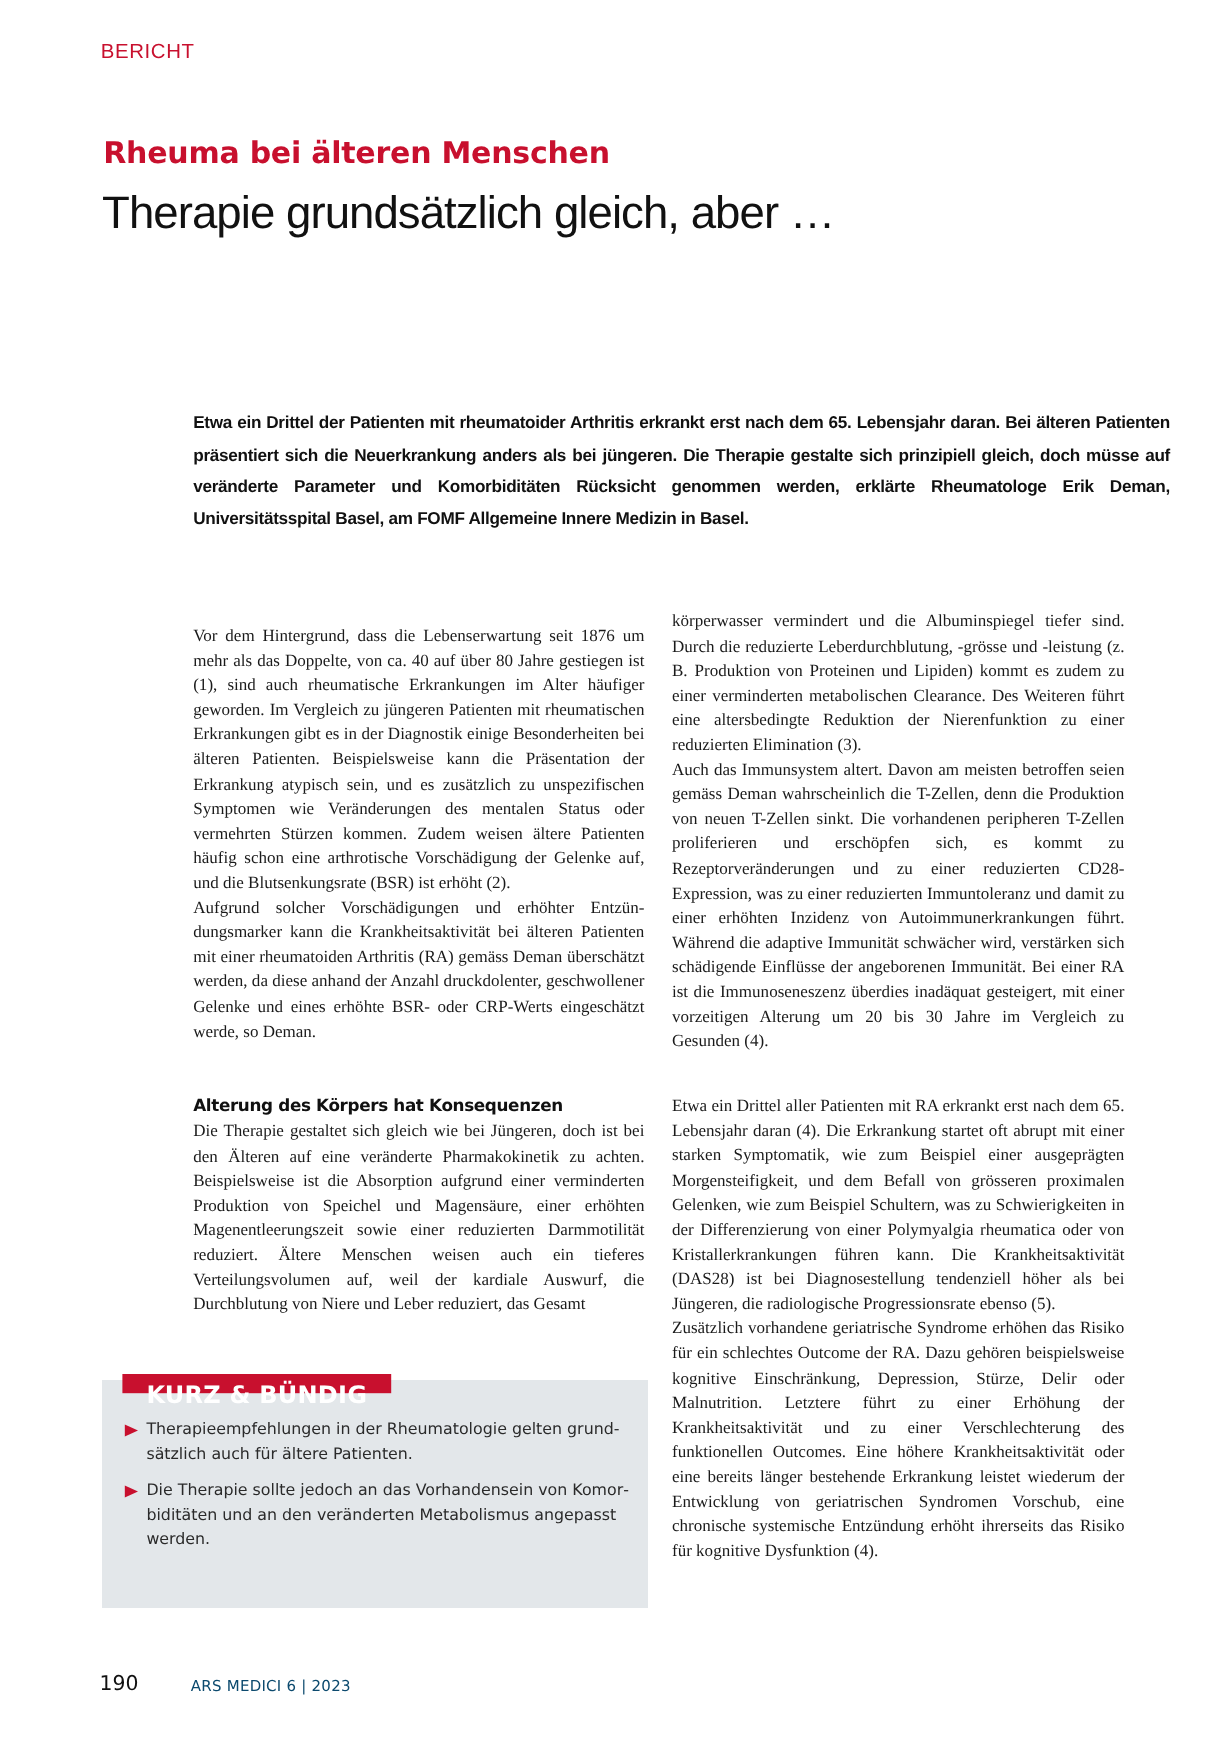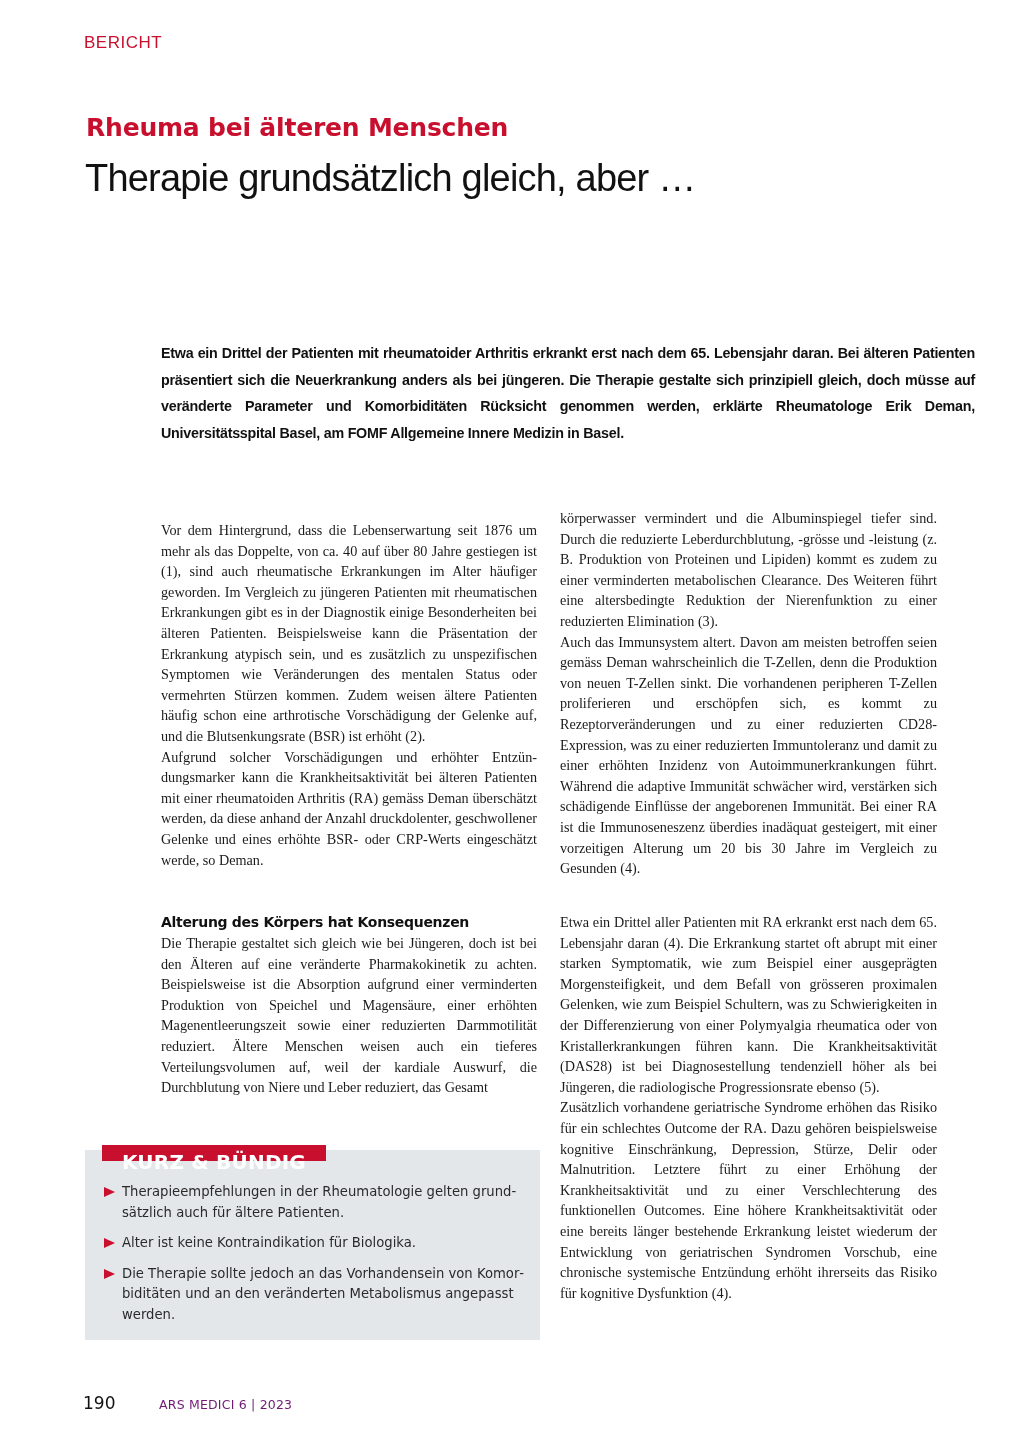--- a/index.html
+++ b/index.html
@@ -15,21 +15,21 @@
   .col1b { left: 161px; top: 912px; width: 376px; }
   .col2 { left: 560px; top: 508px; width: 377px; }
   .col2b { left: 560px; top: 912px; width: 377px; }
   .subhead { font-family: "DejaVu Sans", sans-serif; font-weight: bold; font-size: 14px; line-height: 20px; color: #111; margin: 0 0 1px 0; letter-spacing: -0.3px; }
   .box { left: 85px; top: 1150px; width: 455px; height: 190px; background: #e3e7ea; }
   .box-tag { left: 102px; top: 1133px; height: 16px; padding: 0 20px; background: #c8102e; color: #fff; font-family: "DejaVu Sans", sans-serif; font-weight: bold; font-size: 20px; line-height: 34px; letter-spacing: 0.2px; margin-top: 12px; }
   .box-list { left: 104px; top: 1182px; width: 430px; margin: 0; padding: 0; list-style: none; font-family: "DejaVu Sans", sans-serif; font-size: 13.2px; line-height: 20.5px; color: #2a2a2a; }
   .box-list li { position: relative; padding-left: 18px; margin-bottom: 10px; }
   .tri { position: absolute; left: 0; top: 5px; width: 0; height: 0; border-top: 5.5px solid transparent; border-bottom: 5.5px solid transparent; border-left: 11px solid #c8102e; }
   .page-num { left: 83px; top: 1393px; font-family: "DejaVu Sans", sans-serif; font-size: 17px; color: #111; }
-  .journal { left: 159px; top: 1397px; font-family: "DejaVu Sans", sans-serif; font-size: 12.5px; color: #701a75; letter-spacing: 0.2px; }
+  .journal { left: 159px; top: 1397px; font-family: "DejaVu Sans", sans-serif; font-size: 12.5px; color: #0c4a6e; letter-spacing: 0.2px; }
 </style>
 </head>
 <body>
 
 <div class="abs section-label">BERICHT</div>
 <div class="abs kicker">Rheuma bei älteren Menschen</div>
 <h1 class="abs title" style="margin:0;">Therapie grundsätzlich gleich, aber …</h1>
 
 <div class="abs lead">Etwa ein Drittel der Patienten mit rheumatoider Arthritis erkrankt erst nach dem 65. Lebensjahr daran. Bei älteren Patienten präsentiert sich die Neuerkrankung anders als bei jüngeren. Die Therapie gestalte sich prinzipiell gleich, doch müsse auf veränderte Parameter und Komorbiditäten Rücksicht genommen werden, erklärte Rheumatologe Erik Deman, Universitätsspital Basel, am FOMF Allgemeine Innere Medizin in Basel.</div>
 
@@ -55,22 +55,18 @@
 
 <div class="abs box"></div>
 <div class="abs box-tag">KURZ &amp; BÜNDIG</div>
 <ul class="abs box-list">
   <li>
     <span class="tri"></span>
     <span>Therapieempfehlungen in der Rheumatologie gelten grund­sätzlich auch für ältere Patienten.</span>
   </li>
   <li>
     <span class="tri"></span>
-    <span>Alter ist keine Kontraindikation für Biologika.</span>
-  </li>
-  <li>
-    <span class="tri"></span>
     <span>Die Therapie sollte jedoch an das Vorhandensein von Komor­biditäten und an den veränderten Metabolismus angepasst werden.</span>
   </li>
 </ul>
 
 <div class="abs page-num">190</div>
 <div class="abs journal">ARS MEDICI 6 | 2023</div>
 
 </body></html>

